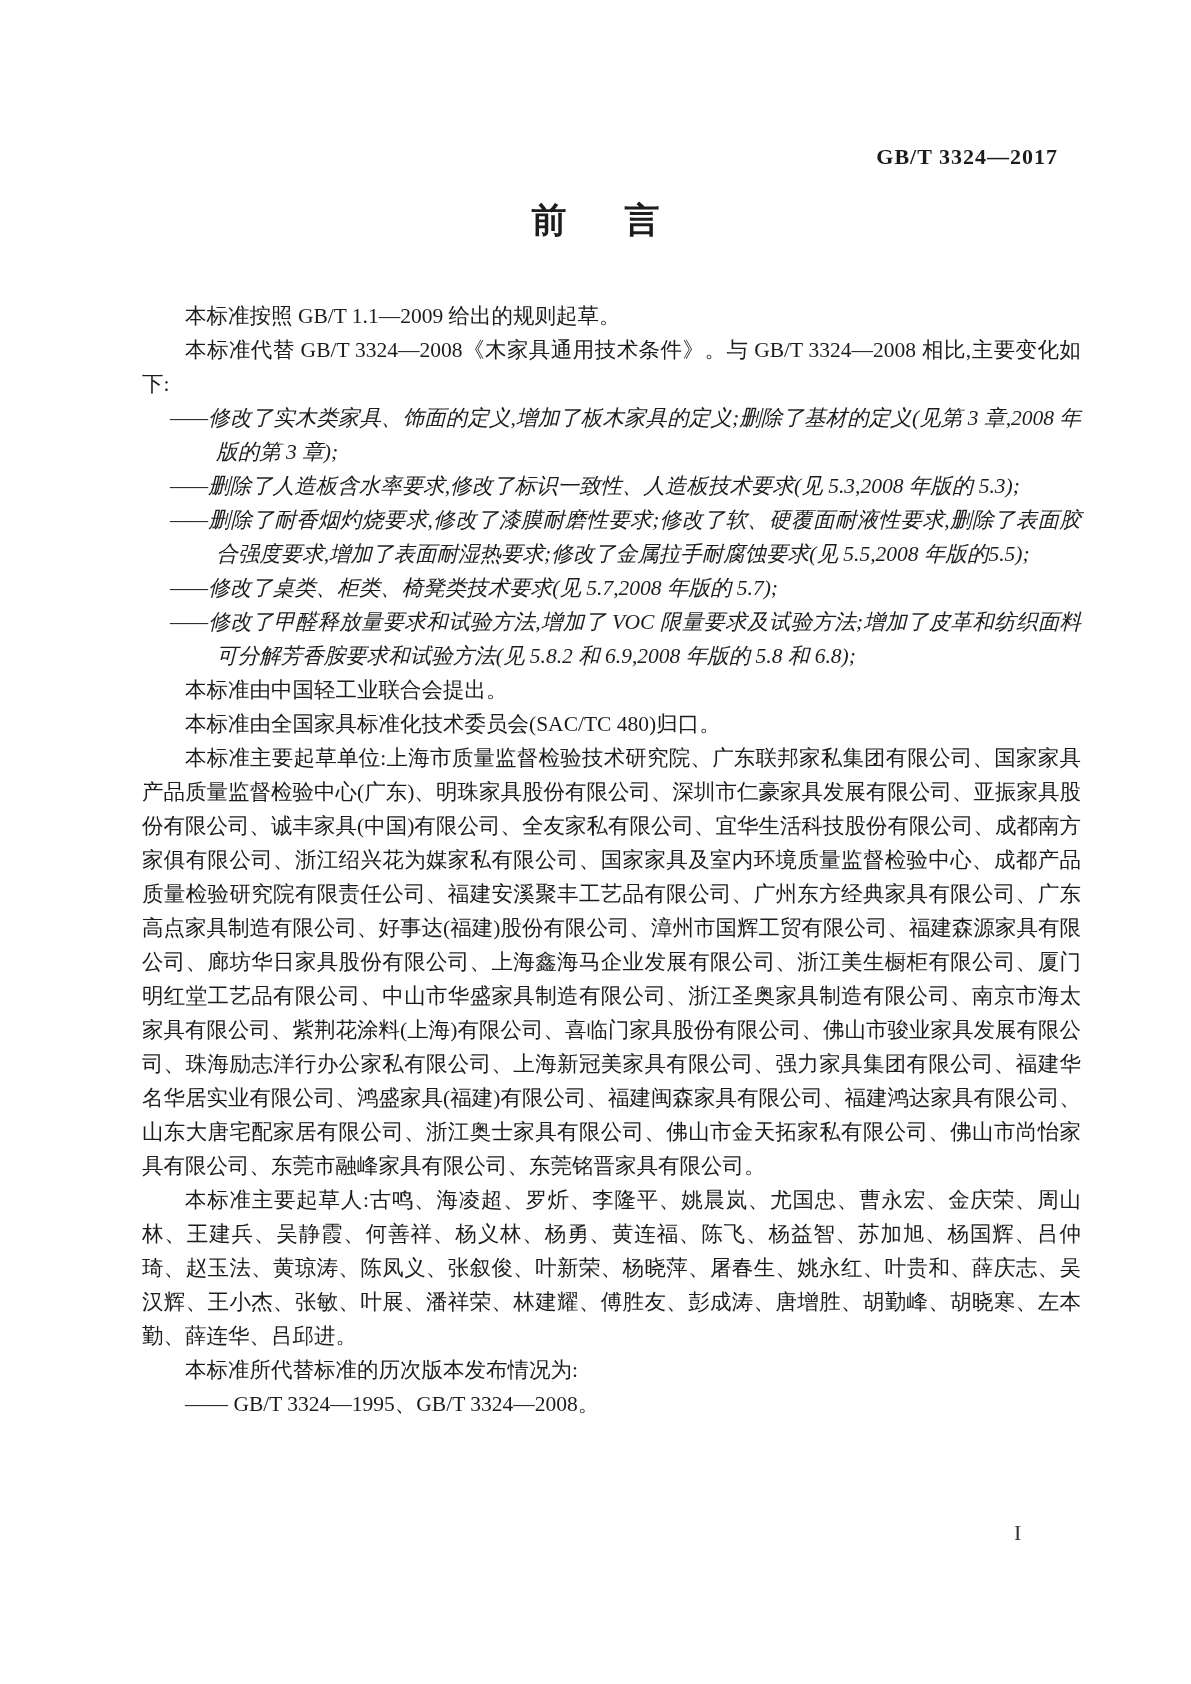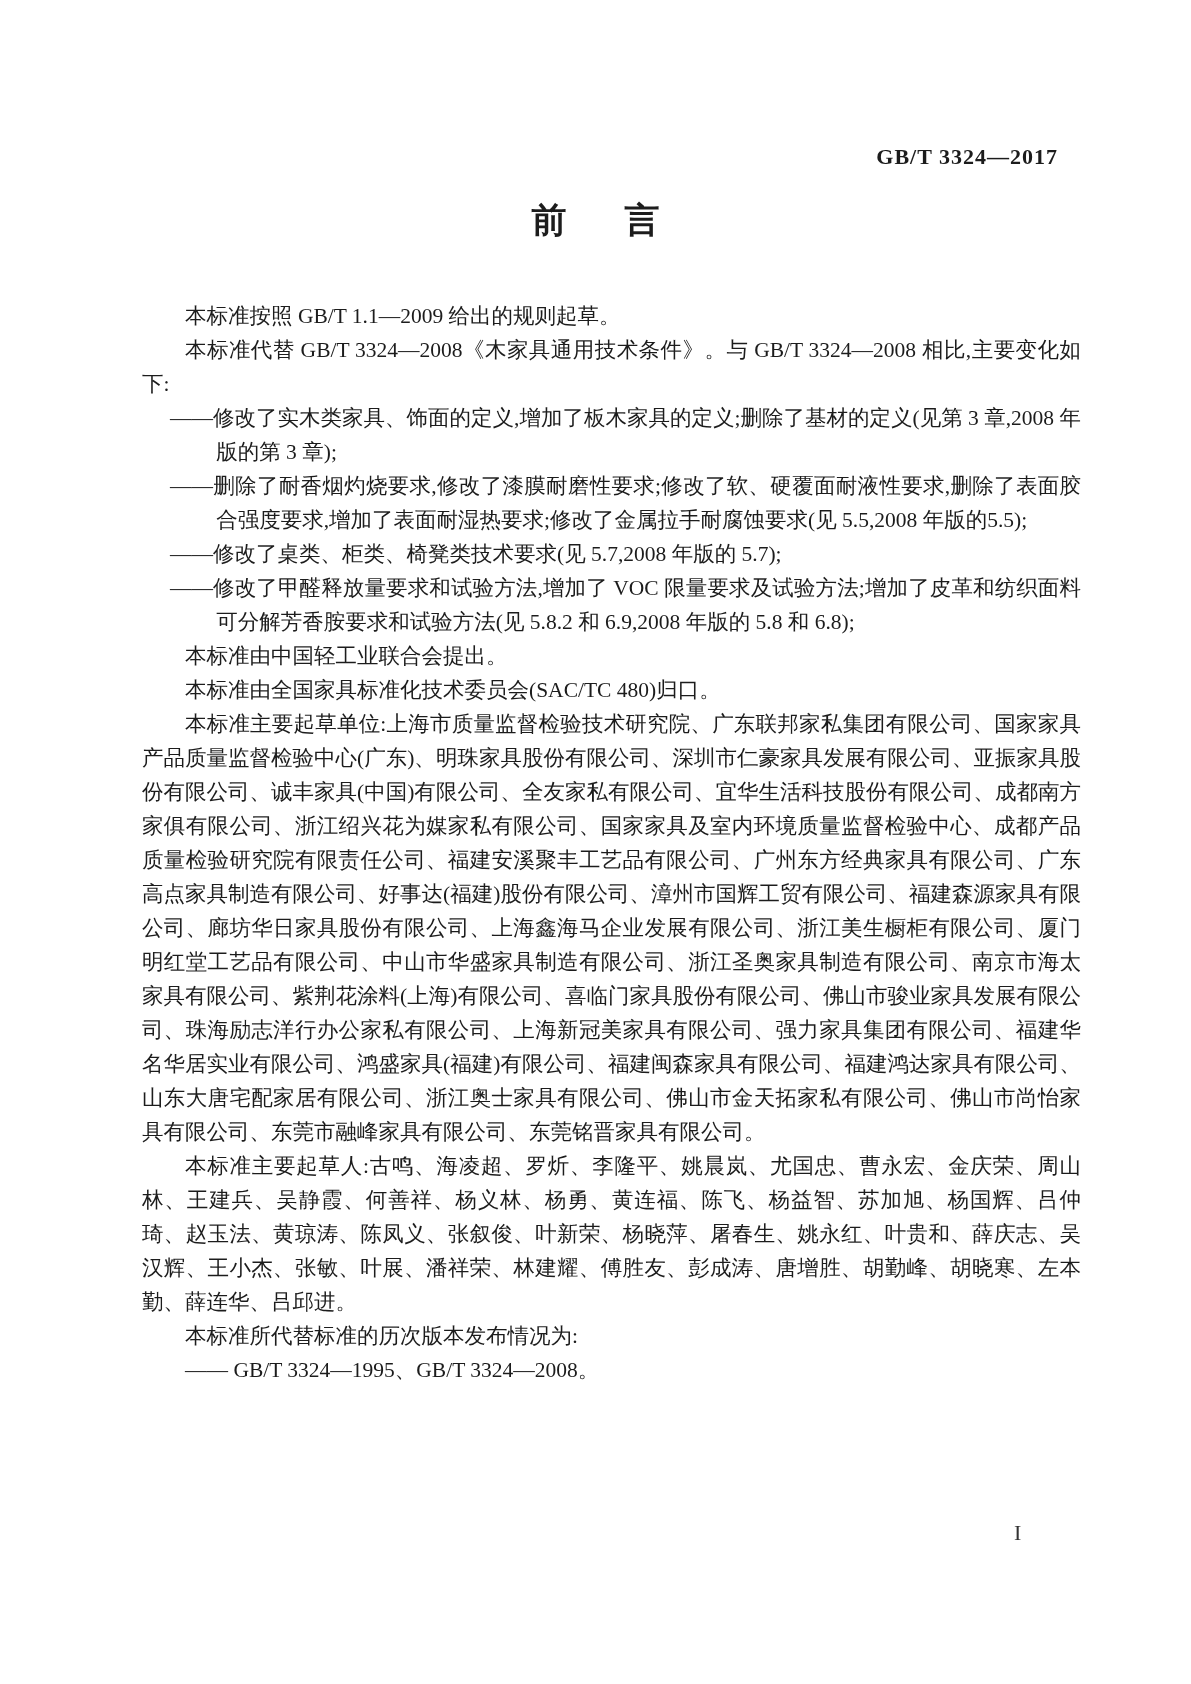--- a/index.html
+++ b/index.html
@@ -52,20 +52,21 @@
     margin: 0;
     padding: 0;
   }
   p.indent {
     text-indent: 2em;
     margin-left: 15px;
   }
   p.change {
     padding-left: 4.15em;
     text-indent: -2.15em;
+    font-style: italic;
   }
   .page-number {
     position: absolute;
     left: 1014px;
     top: 1520px;
     font-size: 22px;
     color: #333333;
   }
 </style>
 </head>
@@ -78,20 +79,21 @@
   <h1 class="doc-title">
     <span>前</span>
     <span>言</span>
   </h1>
 
   <div class="body-text">
     <p class="indent">本标准按照 GB/T 1.1—2009 给出的规则起草。</p>
     <p class="indent">本标准代替 GB/T 3324—2008《木家具通用技术条件》。与 GB/T 3324—2008 相比,主要变化如下:</p>
 
     <p class="change">——修改了实木类家具、饰面的定义,增加了板木家具的定义;删除了基材的定义(见第 3 章,2008 年版的第 3 章);</p>
+    <p class="change">——删除了人造板含水率要求,修改了标识一致性、人造板技术要求(见 5.3,2008 年版的 5.3);</p>
     <p class="change">——删除了耐香烟灼烧要求,修改了漆膜耐磨性要求;修改了软、硬覆面耐液性要求,删除了表面胶合强度要求,增加了表面耐湿热要求;修改了金属拉手耐腐蚀要求(见 5.5,2008 年版的5.5);</p>
     <p class="change">——修改了桌类、柜类、椅凳类技术要求(见 5.7,2008 年版的 5.7);</p>
     <p class="change">——修改了甲醛释放量要求和试验方法,增加了 VOC 限量要求及试验方法;增加了皮革和纺织面料可分解芳香胺要求和试验方法(见 5.8.2 和 6.9,2008 年版的 5.8 和 6.8);</p>
 
     <p class="indent">本标准由中国轻工业联合会提出。</p>
     <p class="indent">本标准由全国家具标准化技术委员会(SAC/TC 480)归口。</p>
 
     <p class="indent">本标准主要起草单位:上海市质量监督检验技术研究院、广东联邦家私集团有限公司、国家家具产品质量监督检验中心(广东)、明珠家具股份有限公司、深圳市仁豪家具发展有限公司、亚振家具股份有限公司、诚丰家具(中国)有限公司、全友家私有限公司、宜华生活科技股份有限公司、成都南方家俱有限公司、浙江绍兴花为媒家私有限公司、国家家具及室内环境质量监督检验中心、成都产品质量检验研究院有限责任公司、福建安溪聚丰工艺品有限公司、广州东方经典家具有限公司、广东高点家具制造有限公司、好事达(福建)股份有限公司、漳州市国辉工贸有限公司、福建森源家具有限公司、廊坊华日家具股份有限公司、上海鑫海马企业发展有限公司、浙江美生橱柜有限公司、厦门明红堂工艺品有限公司、中山市华盛家具制造有限公司、浙江圣奥家具制造有限公司、南京市海太家具有限公司、紫荆花涂料(上海)有限公司、喜临门家具股份有限公司、佛山市骏业家具发展有限公司、珠海励志洋行办公家私有限公司、上海新冠美家具有限公司、强力家具集团有限公司、福建华名华居实业有限公司、鸿盛家具(福建)有限公司、福建闽森家具有限公司、福建鸿达家具有限公司、山东大唐宅配家居有限公司、浙江奥士家具有限公司、佛山市金天拓家私有限公司、佛山市尚怡家具有限公司、东莞市融峰家具有限公司、东莞铭晋家具有限公司。</p>
 
     <p class="indent">本标准主要起草人:古鸣、海凌超、罗炘、李隆平、姚晨岚、尤国忠、曹永宏、金庆荣、周山林、王建兵、吴静霞、何善祥、杨义林、杨勇、黄连福、陈飞、杨益智、苏加旭、杨国辉、吕仲琦、赵玉法、黄琼涛、陈凤义、张叙俊、叶新荣、杨晓萍、屠春生、姚永红、叶贵和、薛庆志、吴汉辉、王小杰、张敏、叶展、潘祥荣、林建耀、傅胜友、彭成涛、唐增胜、胡勤峰、胡晓寒、左本勤、薛连华、吕邱进。</p>

